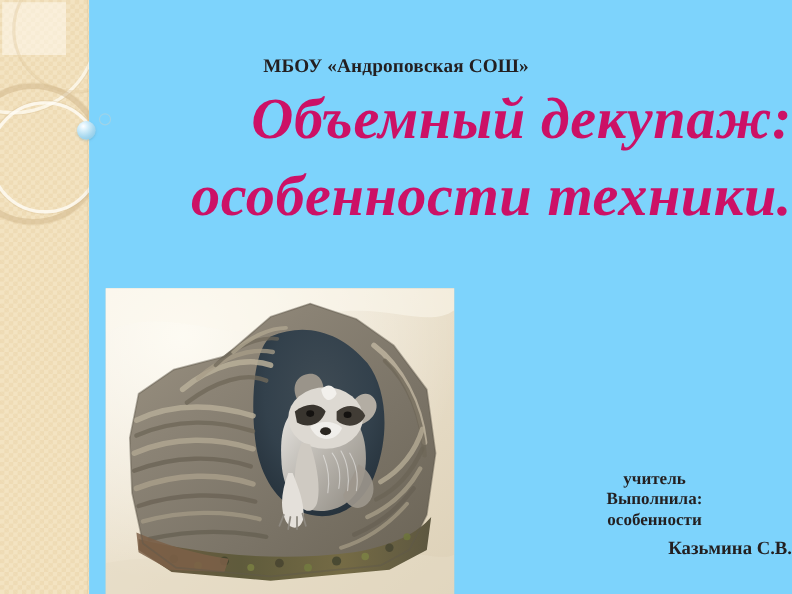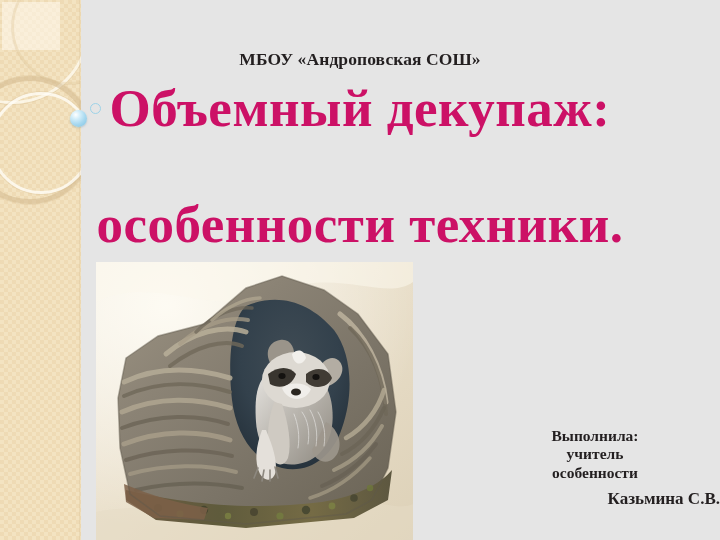--- a/index.html
+++ b/index.html
@@ -10,21 +10,21 @@
   }
   body {
     font-family: "Liberation Serif", "DejaVu Serif", serif;
   }
 
   #slide {
     position: relative;
     width: 720px;
     height: 540px;
     overflow: hidden;
-    background: #e5e5e5;
+    background: #7dd3fc;
   }
 
   
   .deco-band {
     position: absolute;
     left: 0;
     top: 0;
     width: 81px;
     height: 540px;
     background-color: #f3e3c1;
@@ -90,29 +90,30 @@
     font-size: 17.5px;
     font-weight: bold;
     color: #231f20;
     letter-spacing: .1px;
   }
 
   .title {
     position: absolute;
     left: 0;
     width: 720px;
-    text-align: center;
+    text-align: right;
+    font-style: italic;
     font-weight: bold;
     color: #cc1166;
     letter-spacing: .5px;
     line-height: 1;
     white-space: nowrap;
   }
   .title-1 { top: 82px;  font-size: 53px; }
-  .title-2 { top: 152px; font-size: 53px; margin-top: 46px; }
+  .title-2 { top: 152px; font-size: 53px; }
 
   
   .photo {
     position: absolute;
     left: 96px;
     top: 262px;
     width: 317px;
     height: 278px;
     overflow: hidden;
     background: linear-gradient(150deg, #efe7d6 0%, #e8ddc8 40%, #ded2bb 100%);
@@ -305,19 +306,19 @@
 
         <path d="M28,222 C56,234 84,242 112,246 L108,258 L58,256 L30,240 Z" fill="#7d6048" opacity=".85"></path>
 
         <path d="M30,96 L62,74 L108,62 L150,26 L186,14 L228,28 L262,52 L292,92 L300,150
                  L292,206 L276,238 L250,252 L150,262 L64,254 L34,232 L24,186 L22,136 Z" fill="none" stroke="#5f594c" stroke-width="1.5" opacity=".45"></path>
       </g>
     </svg>
   </div>
 
   <div class="author">
+    <span class="ln">учитель</span>
     <span class="ln">Выполнила:</span>
-    <span class="ln">учитель</span>
     <span class="ln">особенности</span>
     <span class="name">Казьмина С.В.</span>
   </div>
 
 </div>
 
 </body></html>

